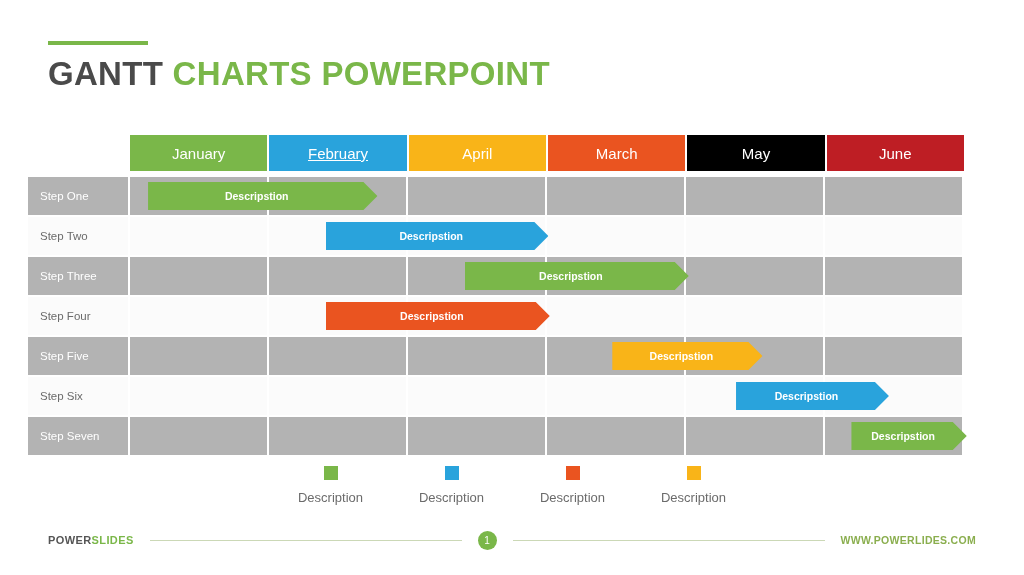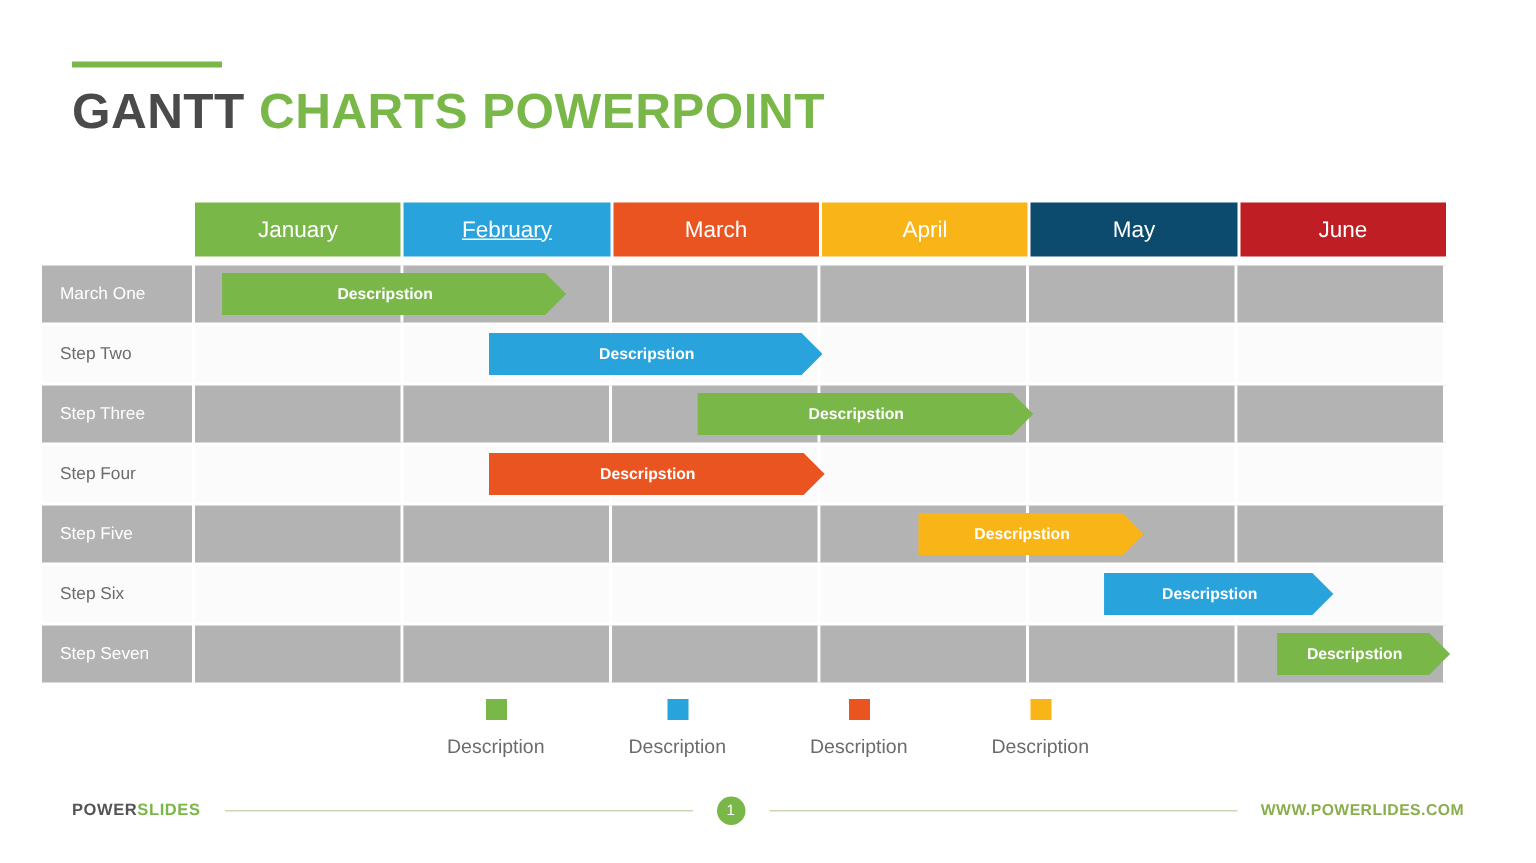--- a/index.html
+++ b/index.html
@@ -199,29 +199,29 @@
 <div id="title-block">
   <div id="title-accent-bar"></div>
   <div id="page-title"><span class="title-dark">GANTT</span><span class="title-green"> CHARTS POWERPOINT</span></div>
 </div>
 
 <div id="gantt">
 
   <div id="month-header-row">
       <div class="month-cell" style="background: rgb(122, 183, 73);">January</div>
       <div class="month-cell" style="background: rgb(41, 163, 220); text-decoration: underline;">February</div>
+      <div class="month-cell" style="background: rgb(249, 180, 24);">April</div>
       <div class="month-cell" style="background: rgb(234, 84, 32);">March</div>
-      <div class="month-cell" style="background: rgb(249, 180, 24);">April</div>
-      <div class="month-cell" style="background: #0c4a6e;">May</div>
+      <div class="month-cell" style="background: #000000;">May</div>
       <div class="month-cell" style="background: rgb(190, 30, 36);">June</div>
     </div>
 
   <div id="rows-area">
       <div class="gantt-row row-shaded">
-        <div class="row-label">March One</div>
+        <div class="row-label">Step One</div>
         <div class="row-track">
           <div class="track-cell"></div>
           <div class="track-cell"></div>
           <div class="track-cell"></div>
           <div class="track-cell"></div>
           <div class="track-cell"></div>
           <div class="track-cell"></div>
           <div class="bar" style="background: rgb(122, 183, 73); left: 2.16667%; width: 27.5%;">Descripstion</div>
         </div>
       </div>

